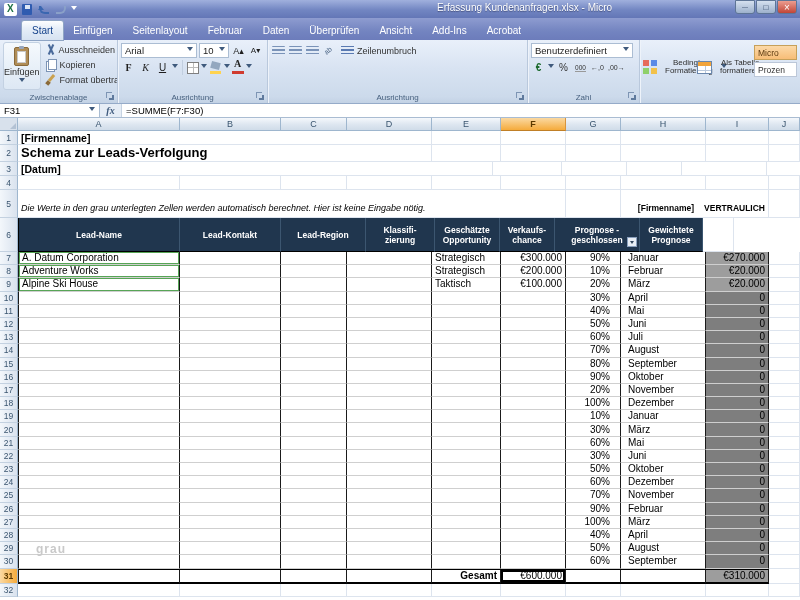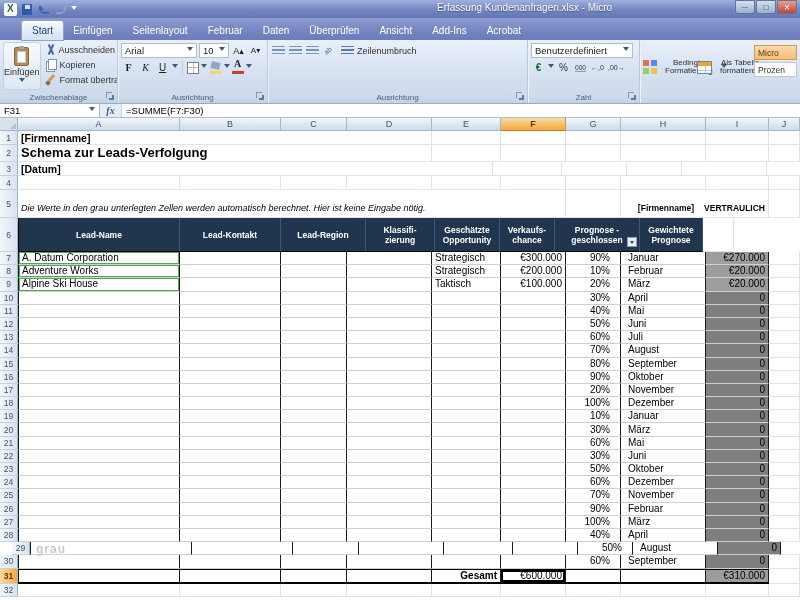--- a/index.html
+++ b/index.html
@@ -711,21 +711,21 @@
           <div class="c tb" style="width: 101px;"></div>
           <div class="c tb" style="width: 66px;"></div>
           <div class="c tb" style="width: 85px;"></div>
           <div class="c tb lft" style="width: 69px;"></div>
           <div class="c tb rt" style="width: 65px;"></div>
           <div class="c tb pct" style="width: 55px;">40%</div>
           <div class="c tb lft mon" style="width: 85px;">April</div>
           <div class="c tb rt gray2" style="width: 63px;">0</div>
           <div class="c" style="width: 31px;"></div>
         </div>
-        <div class="r" style="height: 13.2px; padding-left: 12px;">
+        <div class="r" style="height: 13.2px;">
           <div class="rh">29</div>
           <div class="c tb first lft" style="width: 162px;"></div>
           <div class="c tb" style="width: 101px;"></div>
           <div class="c tb" style="width: 66px;"></div>
           <div class="c tb" style="width: 85px;"></div>
           <div class="c tb lft" style="width: 69px;"></div>
           <div class="c tb rt" style="width: 65px;"></div>
           <div class="c tb pct" style="width: 55px;">50%</div>
           <div class="c tb lft mon" style="width: 85px;">August</div>
           <div class="c tb rt gray2" style="width: 63px;">0</div>

